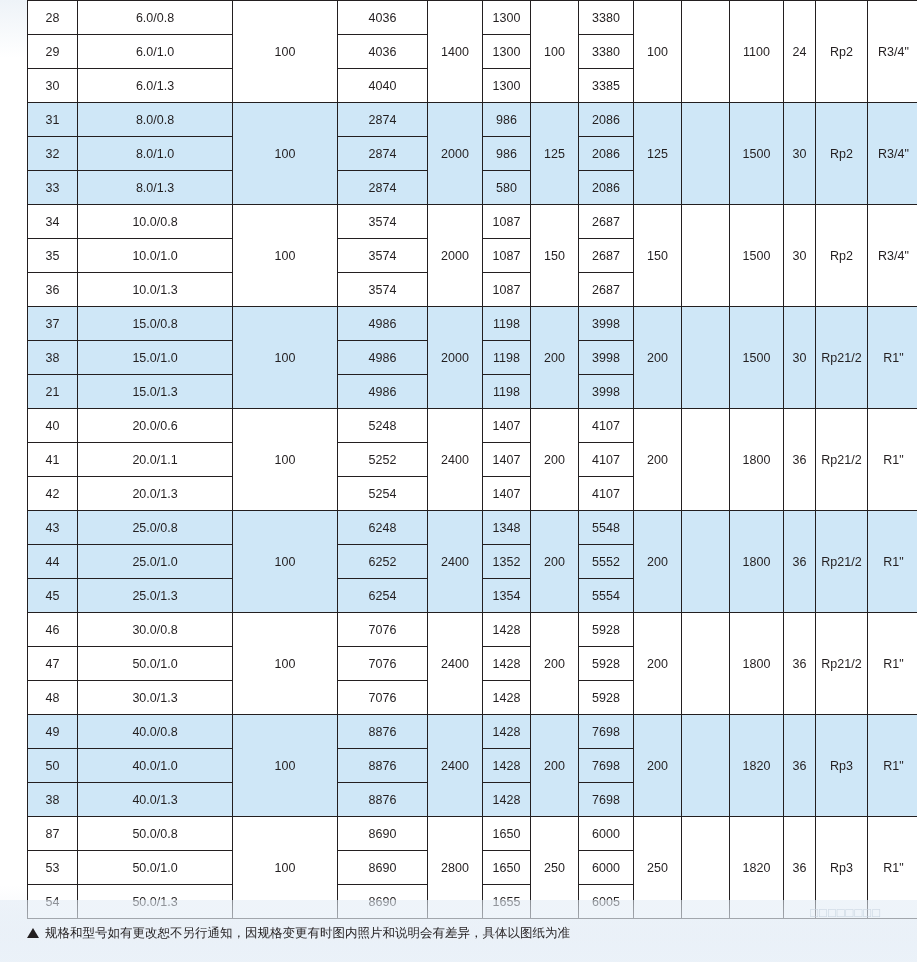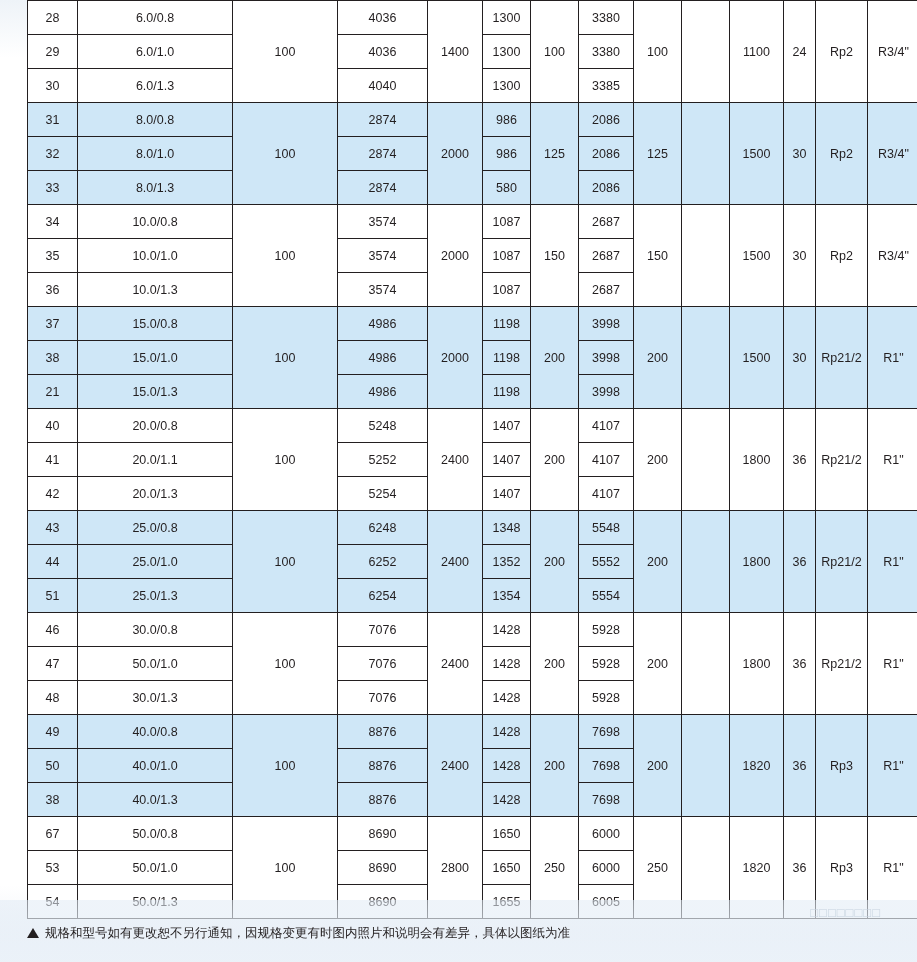--- a/index.html
+++ b/index.html
@@ -245,21 +245,21 @@
         </tr>
         <tr class="alt">
           <td>21</td>
           <td>15.0/1.3</td>
           <td>4986</td>
           <td>1198</td>
           <td>3998</td>
         </tr>
         <tr>
           <td>40</td>
-          <td>20.0/0.8</td>
+          <td>20.0/0.6</td>
           <td rowspan="3">100</td>
           <td>5248</td>
           <td rowspan="3">2400</td>
           <td>1407</td>
           <td rowspan="3">200</td>
           <td>4107</td>
           <td rowspan="3">200</td>
           <td rowspan="3"></td>
           <td rowspan="3">1800</td>
           <td rowspan="3">36</td>
@@ -297,21 +297,21 @@
           <td rowspan="3">R1"</td>
         </tr>
         <tr class="alt">
           <td>44</td>
           <td>25.0/1.0</td>
           <td>6252</td>
           <td>1352</td>
           <td>5552</td>
         </tr>
         <tr class="alt">
-          <td>51</td>
+          <td>45</td>
           <td>25.0/1.3</td>
           <td>6254</td>
           <td>1354</td>
           <td>5554</td>
         </tr>
         <tr>
           <td>46</td>
           <td>30.0/0.8</td>
           <td rowspan="3">100</td>
           <td>7076</td>
@@ -364,21 +364,21 @@
           <td>7698</td>
         </tr>
         <tr class="alt">
           <td>38</td>
           <td>40.0/1.3</td>
           <td>8876</td>
           <td>1428</td>
           <td>7698</td>
         </tr>
         <tr>
-          <td>67</td>
+          <td>87</td>
           <td>50.0/0.8</td>
           <td rowspan="3">100</td>
           <td>8690</td>
           <td rowspan="3">2800</td>
           <td>1650</td>
           <td rowspan="3">250</td>
           <td>6000</td>
           <td rowspan="3">250</td>
           <td rowspan="3"></td>
           <td rowspan="3">1820</td>

